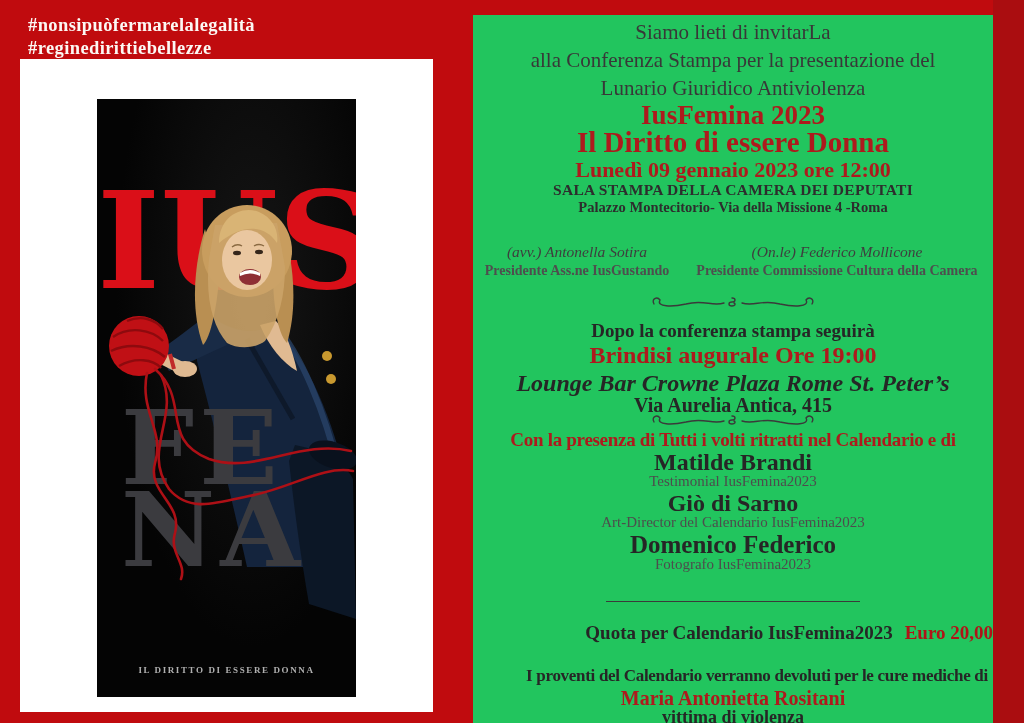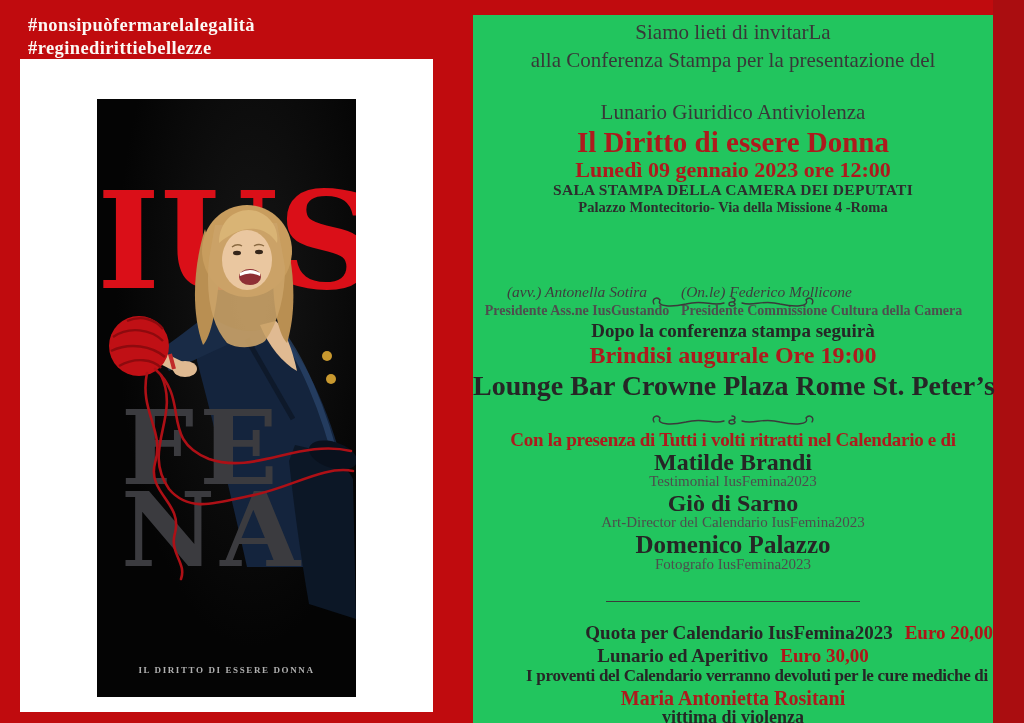--- a/index.html
+++ b/index.html
@@ -32,40 +32,40 @@
   
   .content{left:473px;top:0;width:520px;height:723px;}
   .line{position:absolute;left:0;width:100%;text-align:center;white-space:nowrap;line-height:1.15;}
   .dark{color:#383838;}
   .bold{font-weight:bold;color:#262626;}
   .red{color:#ae1a1d;font-weight:bold;}
   .price{color:#b01418;font-weight:bold;margin-left:12px;}
 
   .intro1{top:20px;font-size:21px;}
   .intro2{top:48px;font-size:21px;}
-  .intro3{top:76px;font-size:21px;margin-top:24px;}
+  .intro3{top:76px;font-size:21px;}
   .title{top:100px;font-size:27px;}
   .subtitle{top:126px;font-size:29px;}
   .date{top:157px;font-size:22px;}
   .venue{top:181px;font-size:15.5px;letter-spacing:.3px;color:#2d2d2d;}
   .address{top:199px;font-size:14.5px;color:#2d2d2d;}
 
-  .hosts-row{position:absolute;left:0;top:243px;width:100%;display:flex;margin-top:40px;}
+  .hosts-row{position:absolute;left:0;top:243px;width:100%;display:flex;}
   .host-col1{width:40%;text-align:center;}
-  .host-col2{width:60%;text-align:left;}
+  .host-col2{width:60%;text-align:center;}
   .host-name{font-style:italic;font-size:15.5px;color:#3e3e3e;white-space:nowrap;}
   .host-role{font-weight:bold;font-size:14px;color:#4e4e4e;margin-top:2px;white-space:nowrap;}
 
   .flourish1{top:294px;}
   .flourish2{top:412px;}
   .flourish{left:50%;margin-left:-85px;width:170px;height:16px;}
 
   .after-lead{top:320px;font-size:19px;}
   .after-event{top:342px;font-size:24px;}
-  .after-venue{top:370px;font-size:28px;}
+  .after-venue{top:370px;font-size:24px;font-style:italic;}
   .after-address{top:394px;font-size:20px;}
 
   .guests-lead{top:429px;font-size:19px;letter-spacing:-.3px;}
   .gname1{top:449px;font-size:24px;}
   .grole1{top:473px;font-size:15px;color:#4d4d4d;}
   .gname2{top:490px;font-size:24px;}
   .grole2{top:514px;font-size:15px;color:#4d4d4d;}
   .gname3{top:531px;font-size:25px;}
   .grole3{top:556px;font-size:15px;color:#4d4d4d;}
 
@@ -151,20 +151,21 @@
 
   <div class="abs top-bar"></div>
   <div class="abs right-border"></div>
 
   <div class="abs content">
 
     <div class="line intro1 dark">Siamo lieti di invitarLa</div>
     <div class="line intro2 dark">alla Conferenza Stampa per la presentazione del</div>
     <div class="line intro3 dark">Lunario Giuridico Antiviolenza</div>
 
+    <div class="line title red">IusFemina 2023</div>
     <div class="line subtitle red">Il Diritto di essere Donna</div>
     <div class="line date red">Lunedì 09 gennaio 2023 ore 12:00</div>
     <div class="line venue bold">SALA STAMPA DELLA CAMERA DEI DEPUTATI</div>
     <div class="line address bold">Palazzo Montecitorio- Via della Missione 4 -Roma</div>
 
     <div class="hosts-row">
       <div class="host-col1">
         <div class="host-name">(avv.) Antonella Sotira</div>
         <div class="host-role">Presidente Ass.ne IusGustando</div>
       </div>
@@ -178,43 +179,41 @@
       <g stroke="#3a3a3a" stroke-width="1.4" fill="none" stroke-linecap="round">
         <path d="M6 10 C3 5 9 2 12 6 C8 13 24 13 38 10 C56 5 64 13 76 9"></path>
         <path d="M164 10 C167 5 161 2 158 6 C162 13 146 13 132 10 C114 5 106 13 94 9"></path>
         <path d="M84 4 C88 4 88 8 84 8 C80 8 80 12 84 12 C87 12 88 10 86 9"></path>
       </g>
     </svg>
 
     <div class="line after-lead bold">Dopo la conferenza stampa seguirà</div>
     <div class="line after-event red">Brindisi augurale Ore 19:00</div>
     <div class="line after-venue bold">Lounge Bar Crowne Plaza Rome St. Peter’s</div>
+    <div class="line after-address bold">Via Aurelia Antica, 415</div>
 
     <svg class="abs flourish flourish2" viewBox="0 0 170 16">
       <g stroke="#3a3a3a" stroke-width="1.4" fill="none" stroke-linecap="round">
         <path d="M6 10 C3 5 9 2 12 6 C8 13 24 13 38 10 C56 5 64 13 76 9"></path>
         <path d="M164 10 C167 5 161 2 158 6 C162 13 146 13 132 10 C114 5 106 13 94 9"></path>
         <path d="M84 4 C88 4 88 8 84 8 C80 8 80 12 84 12 C87 12 88 10 86 9"></path>
       </g>
     </svg>
 
     <div class="line guests-lead red">Con la  presenza di Tutti i volti ritratti nel Calendario e di</div>
     <div class="line gname1 bold">Matilde Brandi</div>
     <div class="line grole1">Testimonial IusFemina2023</div>
     <div class="line gname2 bold">Giò di Sarno</div>
     <div class="line grole2">Art-Director del Calendario IusFemina2023</div>
-    <div class="line gname3 bold">Domenico Palazzo</div>
+    <div class="line gname3 bold">Domenico Federico</div>
     <div class="line grole3">Fotografo IusFemina2023</div>
 
     <div class="divider"></div>
 
     <div class="line p1">
       <span class="bold">Quota per Calendario IusFemina2023</span><span class="price">Euro 20,00</span>
-    </div>
-    <div class="line p2">
-      <span class="bold">Lunario ed  Aperitivo</span><span class="price">Euro 30,00</span>
     </div>
     <div class="line pnote bold">I proventi del Calendario verranno devoluti per le cure mediche di</div>
     <div class="line pbenef red">Maria Antonietta Rositani</div>
     <div class="line pvict bold">vittima di violenza</div>
 
   </div>
 </div>
 
 </body></html>

